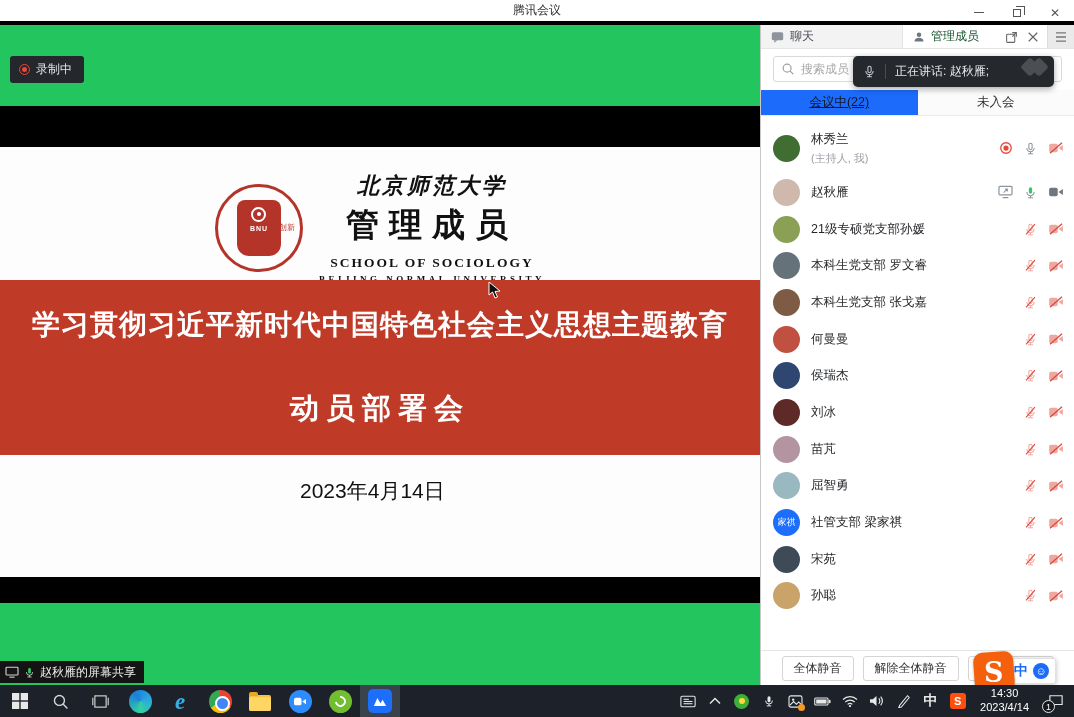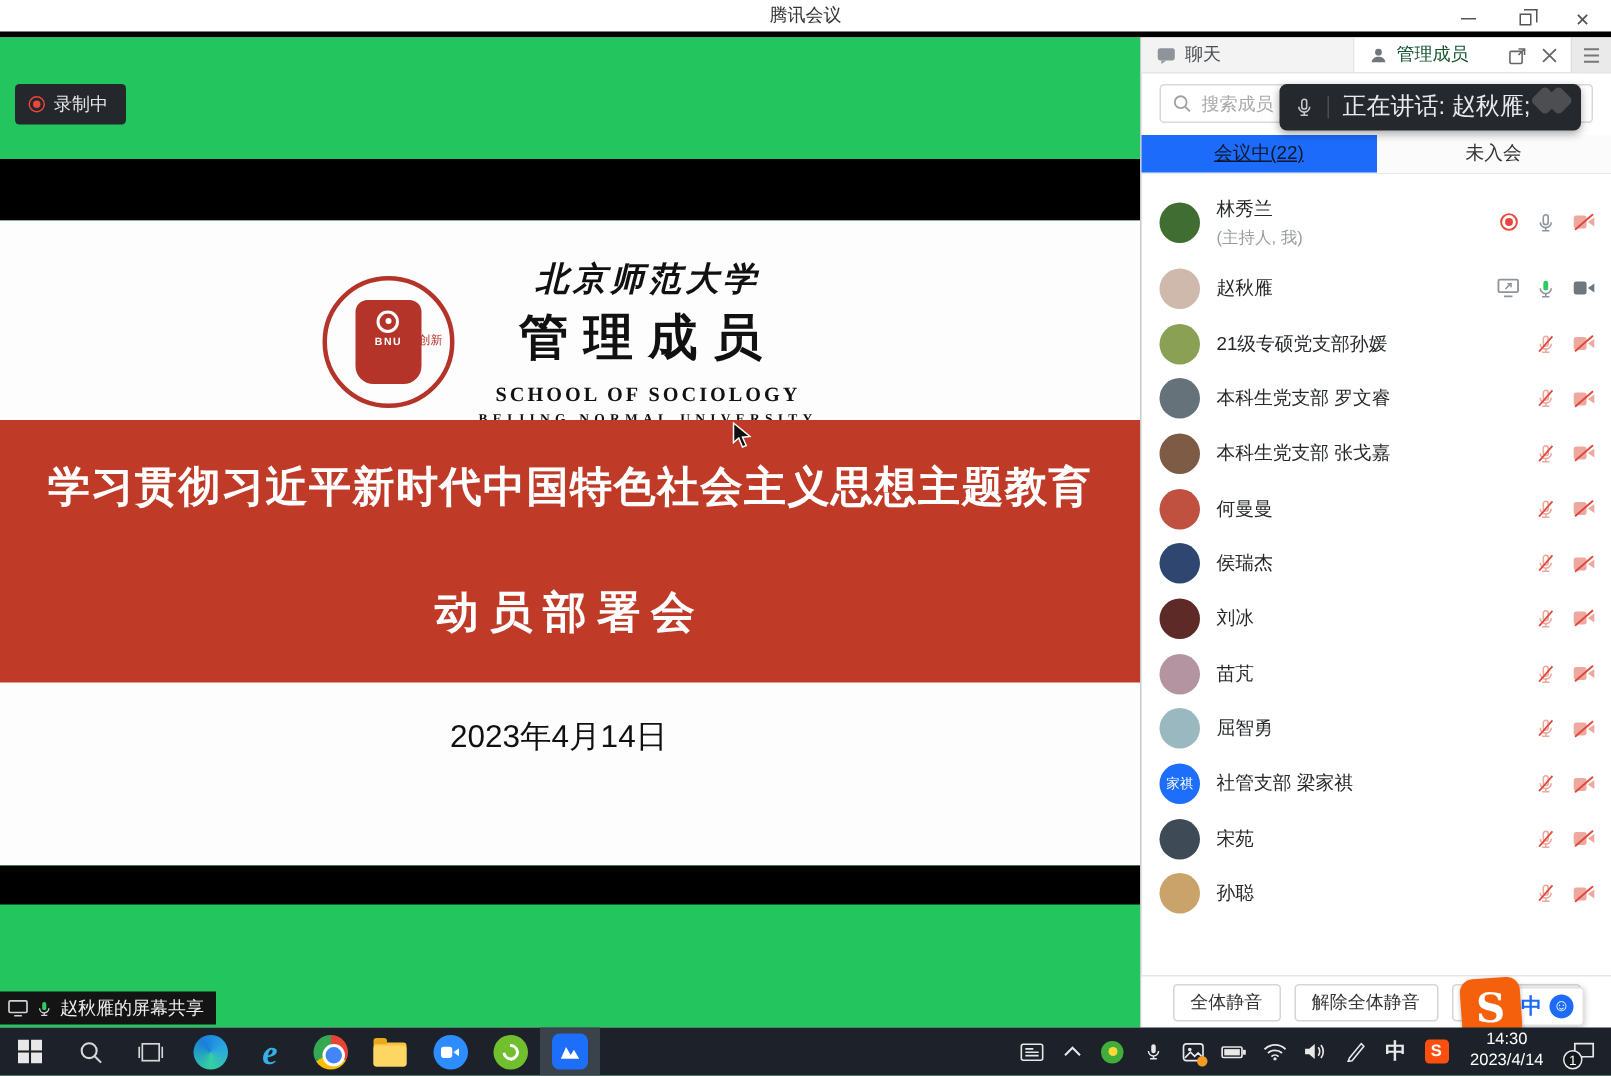--- a/index.html
+++ b/index.html
@@ -59,21 +59,21 @@
   .menu-btn { width:27px; background:#eaeaea; display:flex; align-items:center; justify-content:center; color:#777; font-size:12px; border-left:1px solid #dcdcdc; }
 
   .search-row { position:relative; height:40px; padding:7px 12px; }
   .search-input { width:100%; height:26px; border:1px solid #d9d9d9; border-radius:3px; padding-left:27px; font-size:12px; color:#555; outline:none; }
   .search-input::placeholder { color:#a8a8a8; }
   .search-glass { position:absolute; left:20px; top:13px; }
 
   .toast { position:absolute; top:31px; left:92px; width:201px; height:31px; background:#25282d; border-radius:5px; display:flex; align-items:center; z-index:6; box-shadow:0 2px 6px rgba(0,0,0,.35); overflow:hidden; }
   .toast-mic { margin-left:10px; display:flex; }
   .toast-div { width:1px; height:15px; background:#4a4d52; margin:0 9px; }
-  .toast-text { color:#e8eaed; font-size:16px; white-space:nowrap; }
+  .toast-text { color:#e8eaed; font-size:12px; white-space:nowrap; }
   .toast-logo { position:absolute; right:8px; top:4px; display:flex; opacity:.18; }
   .toast-logo i { width:14px; height:14px; background:#fff; transform:rotate(45deg); border-radius:3px; display:block; }
   .toast-logo i + i { margin-left:-5px; }
 
   .list-tabs { display:flex; height:26px; margin-top:1px; border-bottom:1px solid #eaeaea; }
   .lt { flex:1; display:flex; align-items:center; justify-content:center; font-size:12.5px; }
   .lt-active { background:#1d6bfa; color:#0f172a;text-decoration:underline; }
   .lt-idle { background:#fbfbfb; color:#333; }
 
   .plist { position:absolute; top:97px; bottom:35px; left:0; right:0; overflow:hidden; }

